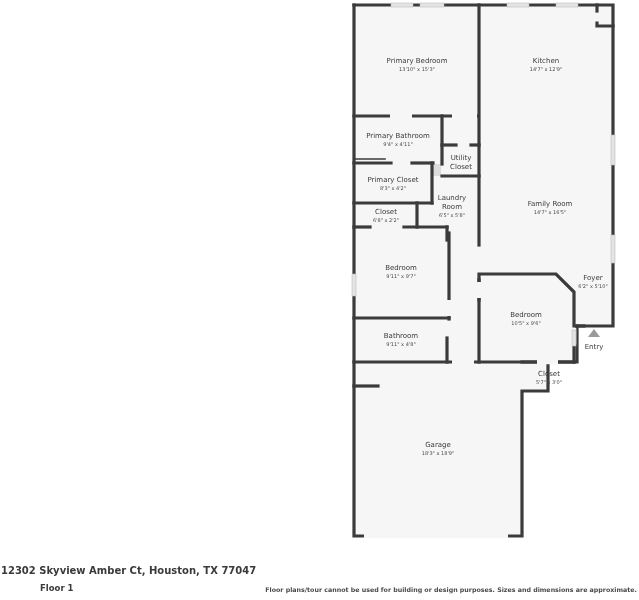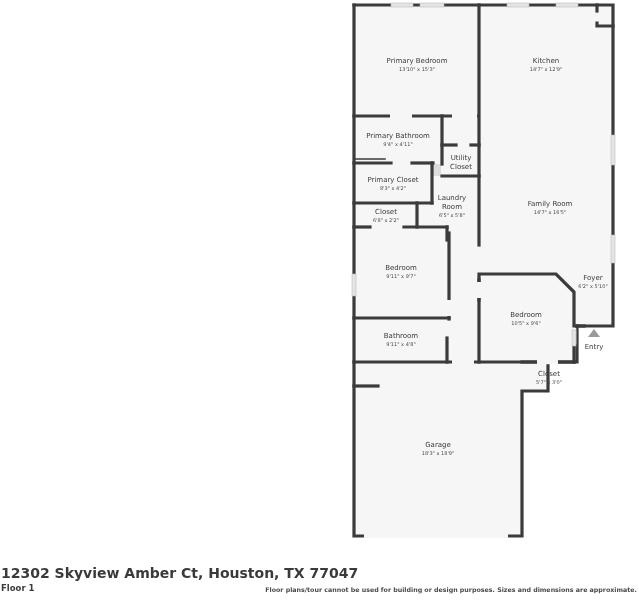--- a/index.html
+++ b/index.html
@@ -7,22 +7,22 @@
          font-family: "DejaVu Sans", sans-serif; }
   #plan { position: absolute; left: 0; top: 0; width: 639px; height: 600px; }
   .room-fill { fill: #f6f6f6; }
   .wall { stroke: #3b3b3b; stroke-width: 3.2; fill: none; stroke-linecap: square; }
   .opening { stroke: #f6f6f6; stroke-width: 4.5; fill: none; }
   .window { fill: #e4e4e4; stroke: #bdbdbd; stroke-width: 0.6; }
   .rname { font-family: "DejaVu Sans", sans-serif; font-size: 7px; fill: #3a3a3a; text-anchor: middle; }
   .rdim  { font-family: "DejaVu Sans", sans-serif; font-size: 5px; fill: #4a4a4a; text-anchor: middle; }
   .hatch { fill: #dcdcdc; }
   .entry-arrow { fill: #9a9a9a; }
-  .footer-address { position: absolute; left: 1px; top: 565px; font-size: 14px; font-weight: bold; color: #3a3a3a; }
-  .footer-floor   { position: absolute; left: 1px; top: 583px; font-size: 8.5px; font-weight: bold; color: #3a3a3a; }
+  .footer-address { position: absolute; left: 1px; top: 565px; font-size: 10px; font-weight: bold; color: #3a3a3a; }
+  .footer-floor   { position: absolute; left: 1px; top: 583px; font-size: 8.5px; font-weight: bold; color: #3a3a3a; padding-left: 39px; }
   .footer-disclaimer { position: absolute; right: 2px; top: 586px; font-size: 6.3px; font-weight: bold; color: #4a4a4a; white-space: nowrap; }
 </style>
 </head>
 <body>
 
 <svg id="plan" viewBox="0 0 639 600" xmlns="http://www.w3.org/2000/svg">
 
   <g>
     <polygon class="room-fill" points="354,5 613,5 613,326 577,326 577,362 548,362 548,391 522,391 522,536 354,536"></polygon>
   </g>

